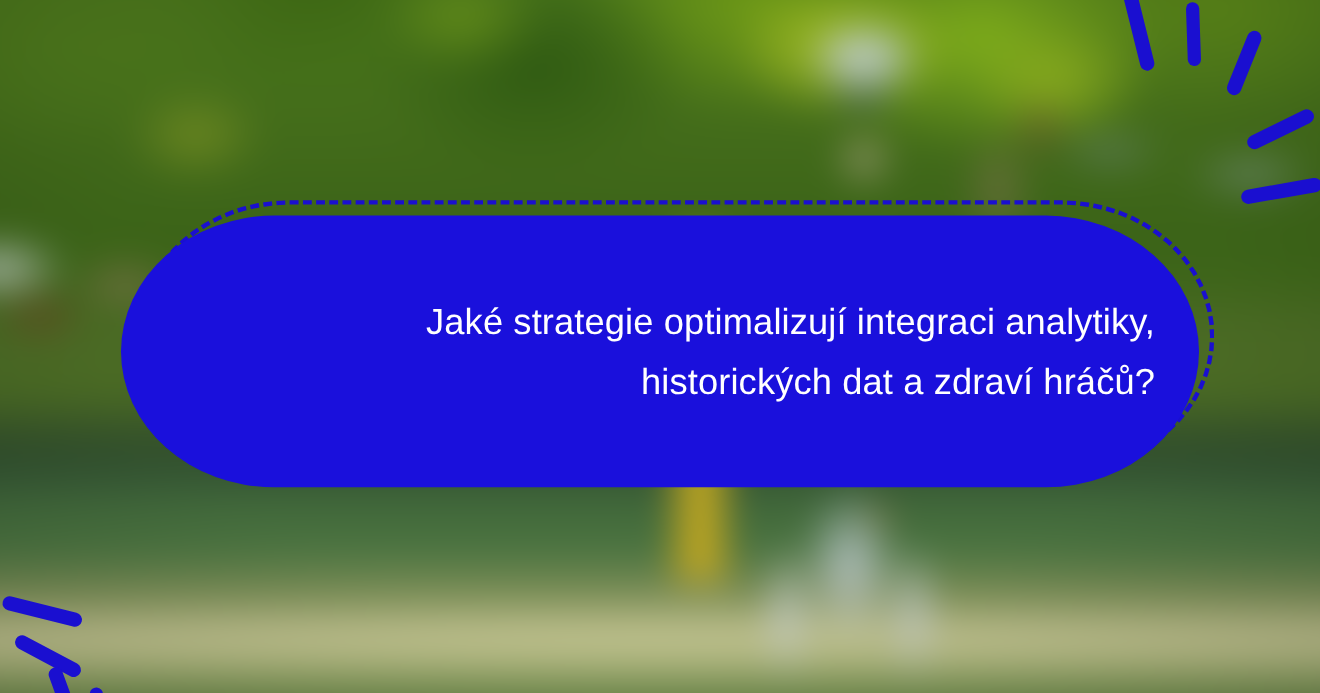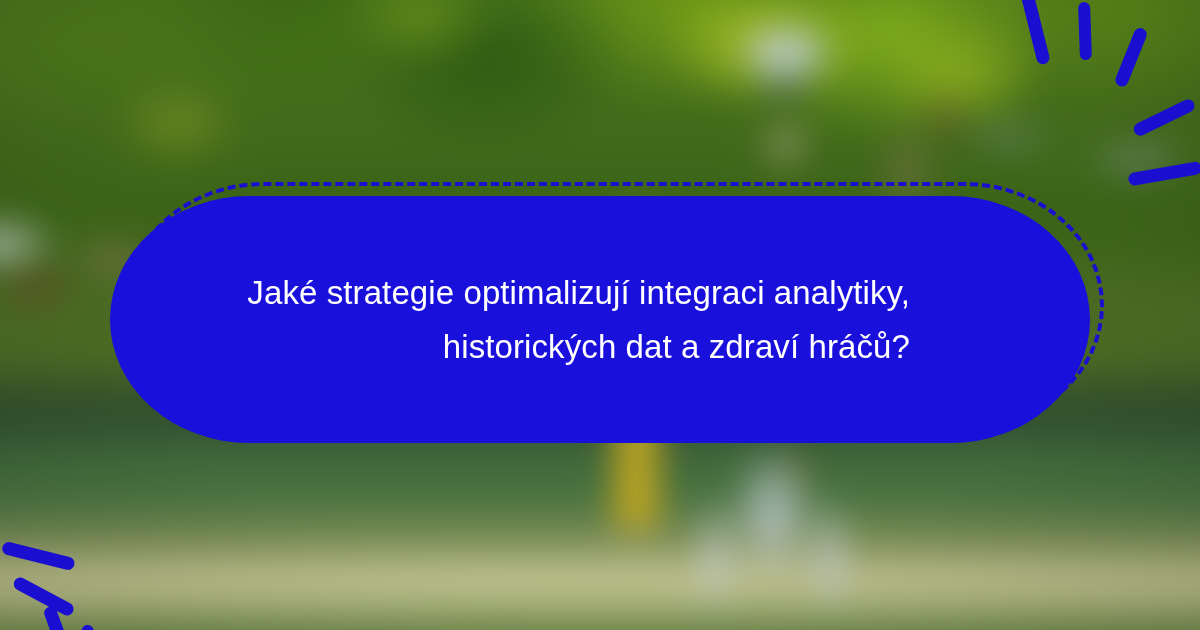--- a/index.html
+++ b/index.html
@@ -133,21 +133,21 @@
     border-radius: 140px / 124px;
     box-sizing: border-box;
   }
   #bubble {
     position: absolute;
     inset: 0;
     background: var(--accent, #1a10dc);
     border-radius: 140px / 124px;
     display: flex;
     align-items: center;
-    justify-content: flex-start;
+    justify-content: flex-end;
   }
   #bubble-text {
     width: 760px;
     margin: 0;
     padding: 0 40px;
     text-align: right;
     color: #ffffff;
     font-size: 33px;
     line-height: 1.62;
     font-weight: 400;

